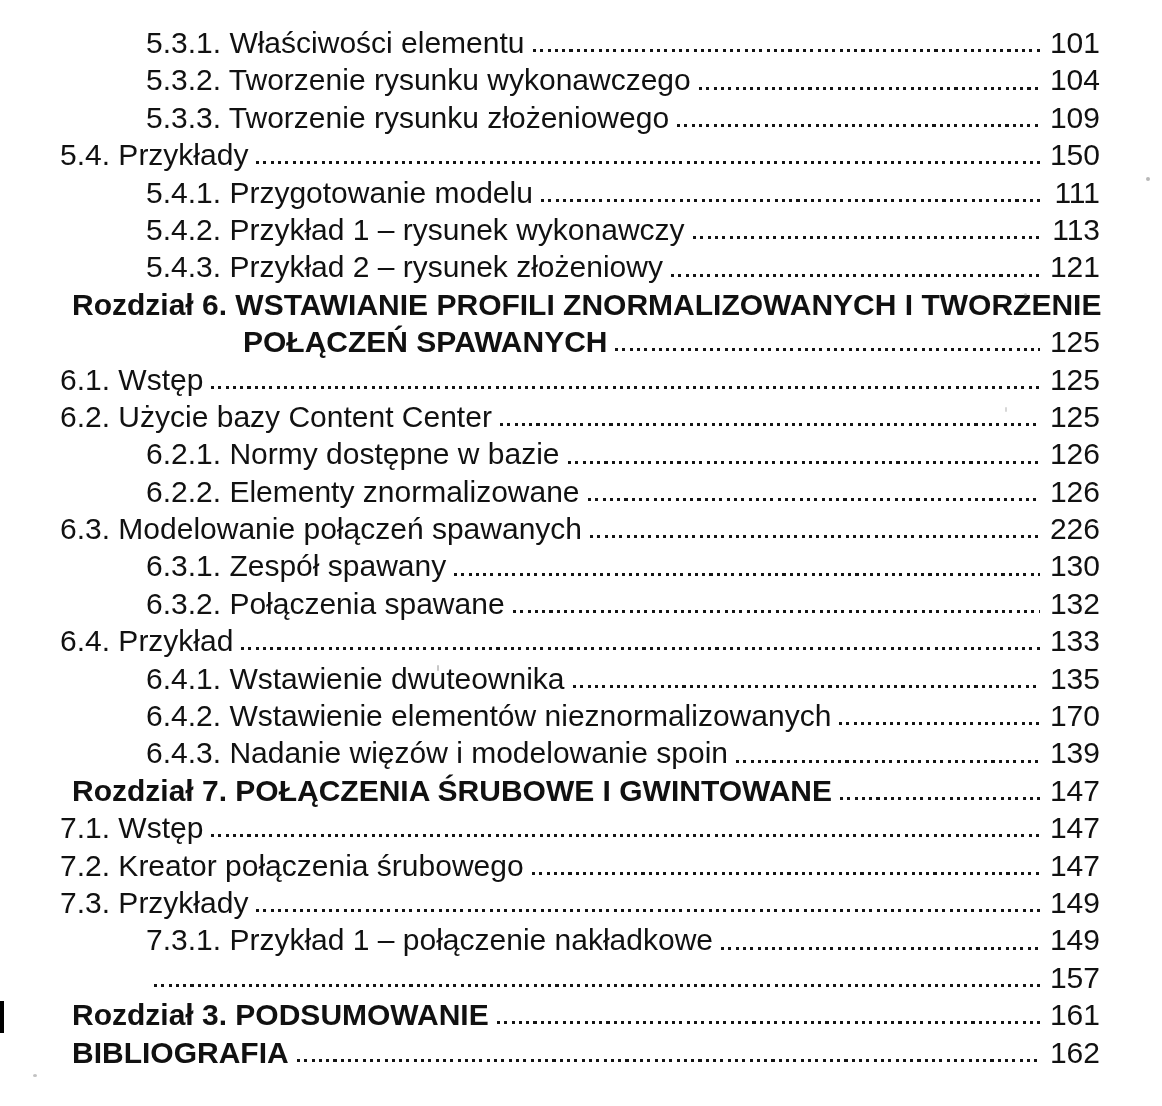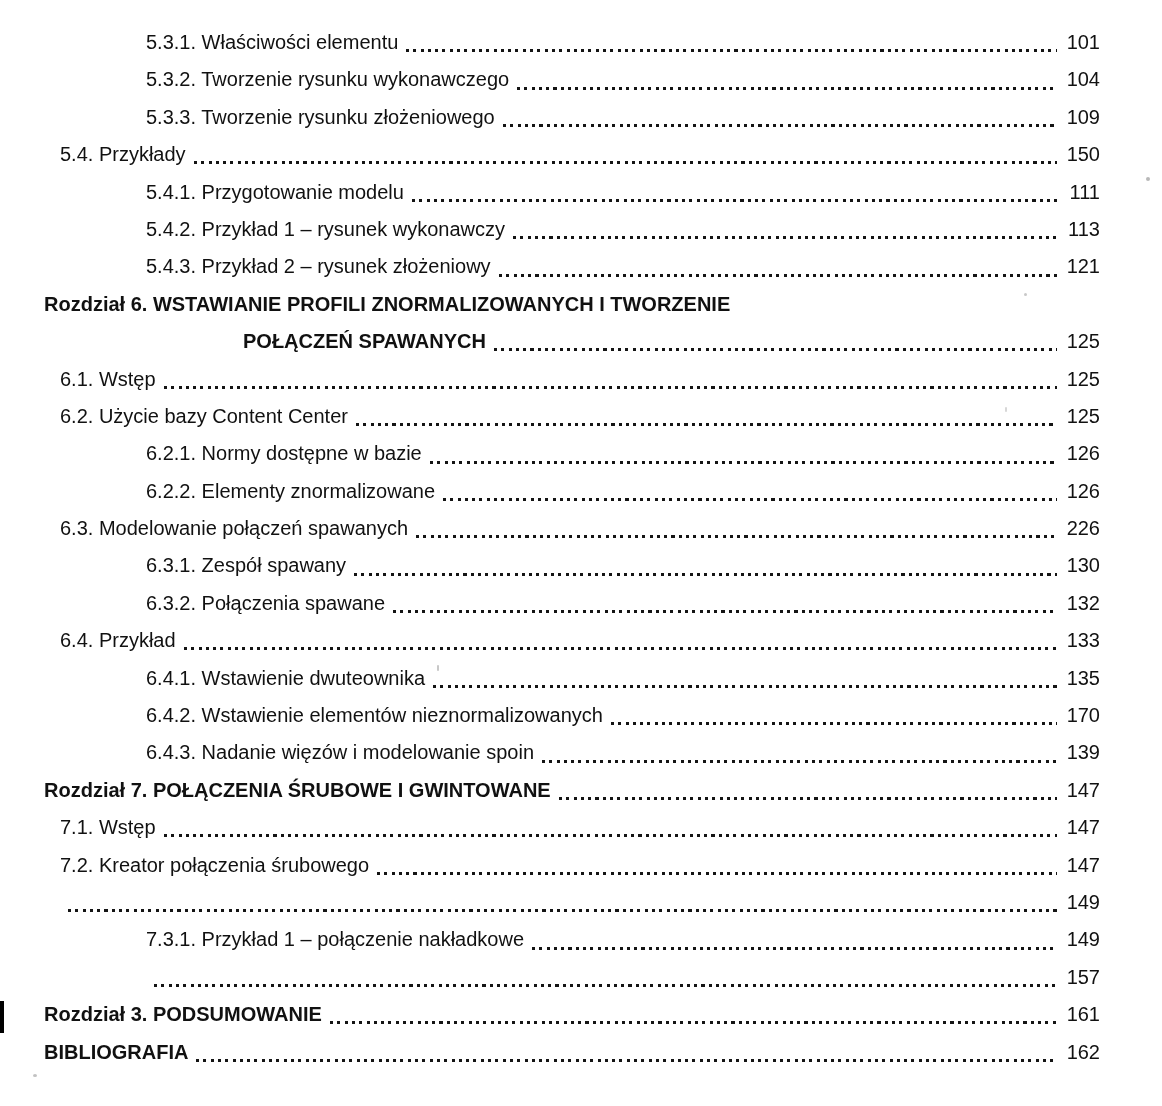--- a/index.html
+++ b/index.html
@@ -14,37 +14,37 @@
   .toc {
     position: absolute;
     top: 24px; left: 0;
     width: 1100px;           
     filter: blur(0.25px);    
   }
   .row {
     display: flex;
     align-items: stretch;
     height: 37.4px;
-    font-size: 20px;
+    font-size: 30px;
     line-height: 37.4px;
     white-space: nowrap;
   }
   .row .label { flex: 0 0 auto; }
   .row .leader {
     flex: 1 1 auto;
     margin-left: 8px;
     margin-right: 2px;
     background-image: repeating-linear-gradient(90deg, #141414 0 3px, transparent 3px 7.3px);
     background-size: 100% 3.2px;
     background-repeat: no-repeat;
     background-position: left bottom 9px;
   }
   .row .page { flex: 0 0 auto; text-align: right; margin-left: 8px; }
   
-  .lv0 { padding-left: 44px; font-weight: bold; }
+  .lv0 { padding-left: 72px; font-weight: bold; }
   .lv1 { padding-left: 60px; }
   .lv2 { padding-left: 146px; }
   .lv0.cont { padding-left: 243px; }
   .lv0 .page { font-weight: normal; }
   
   .edge-mark {
     position: absolute;
     left: 0; top: 1001px;
     width: 4px; height: 32px;
     background: #000;
@@ -191,20 +191,21 @@
     <span class="page">147</span>
   </div>
 
   <div class="row lv1">
     <span class="label">7.2. Kreator połączenia śrubowego</span>
     <span class="leader"></span>
     <span class="page">147</span>
   </div>
 
   <div class="row lv1">
+    <span class="label">7.3. Przykłady</span>
     <span class="leader"></span>
     <span class="page">149</span>
   </div>
 
   <div class="row lv2">
     <span class="label">7.3.1. Przykład 1 – połączenie nakładkowe</span>
     <span class="leader"></span>
     <span class="page">149</span>
   </div>
 

